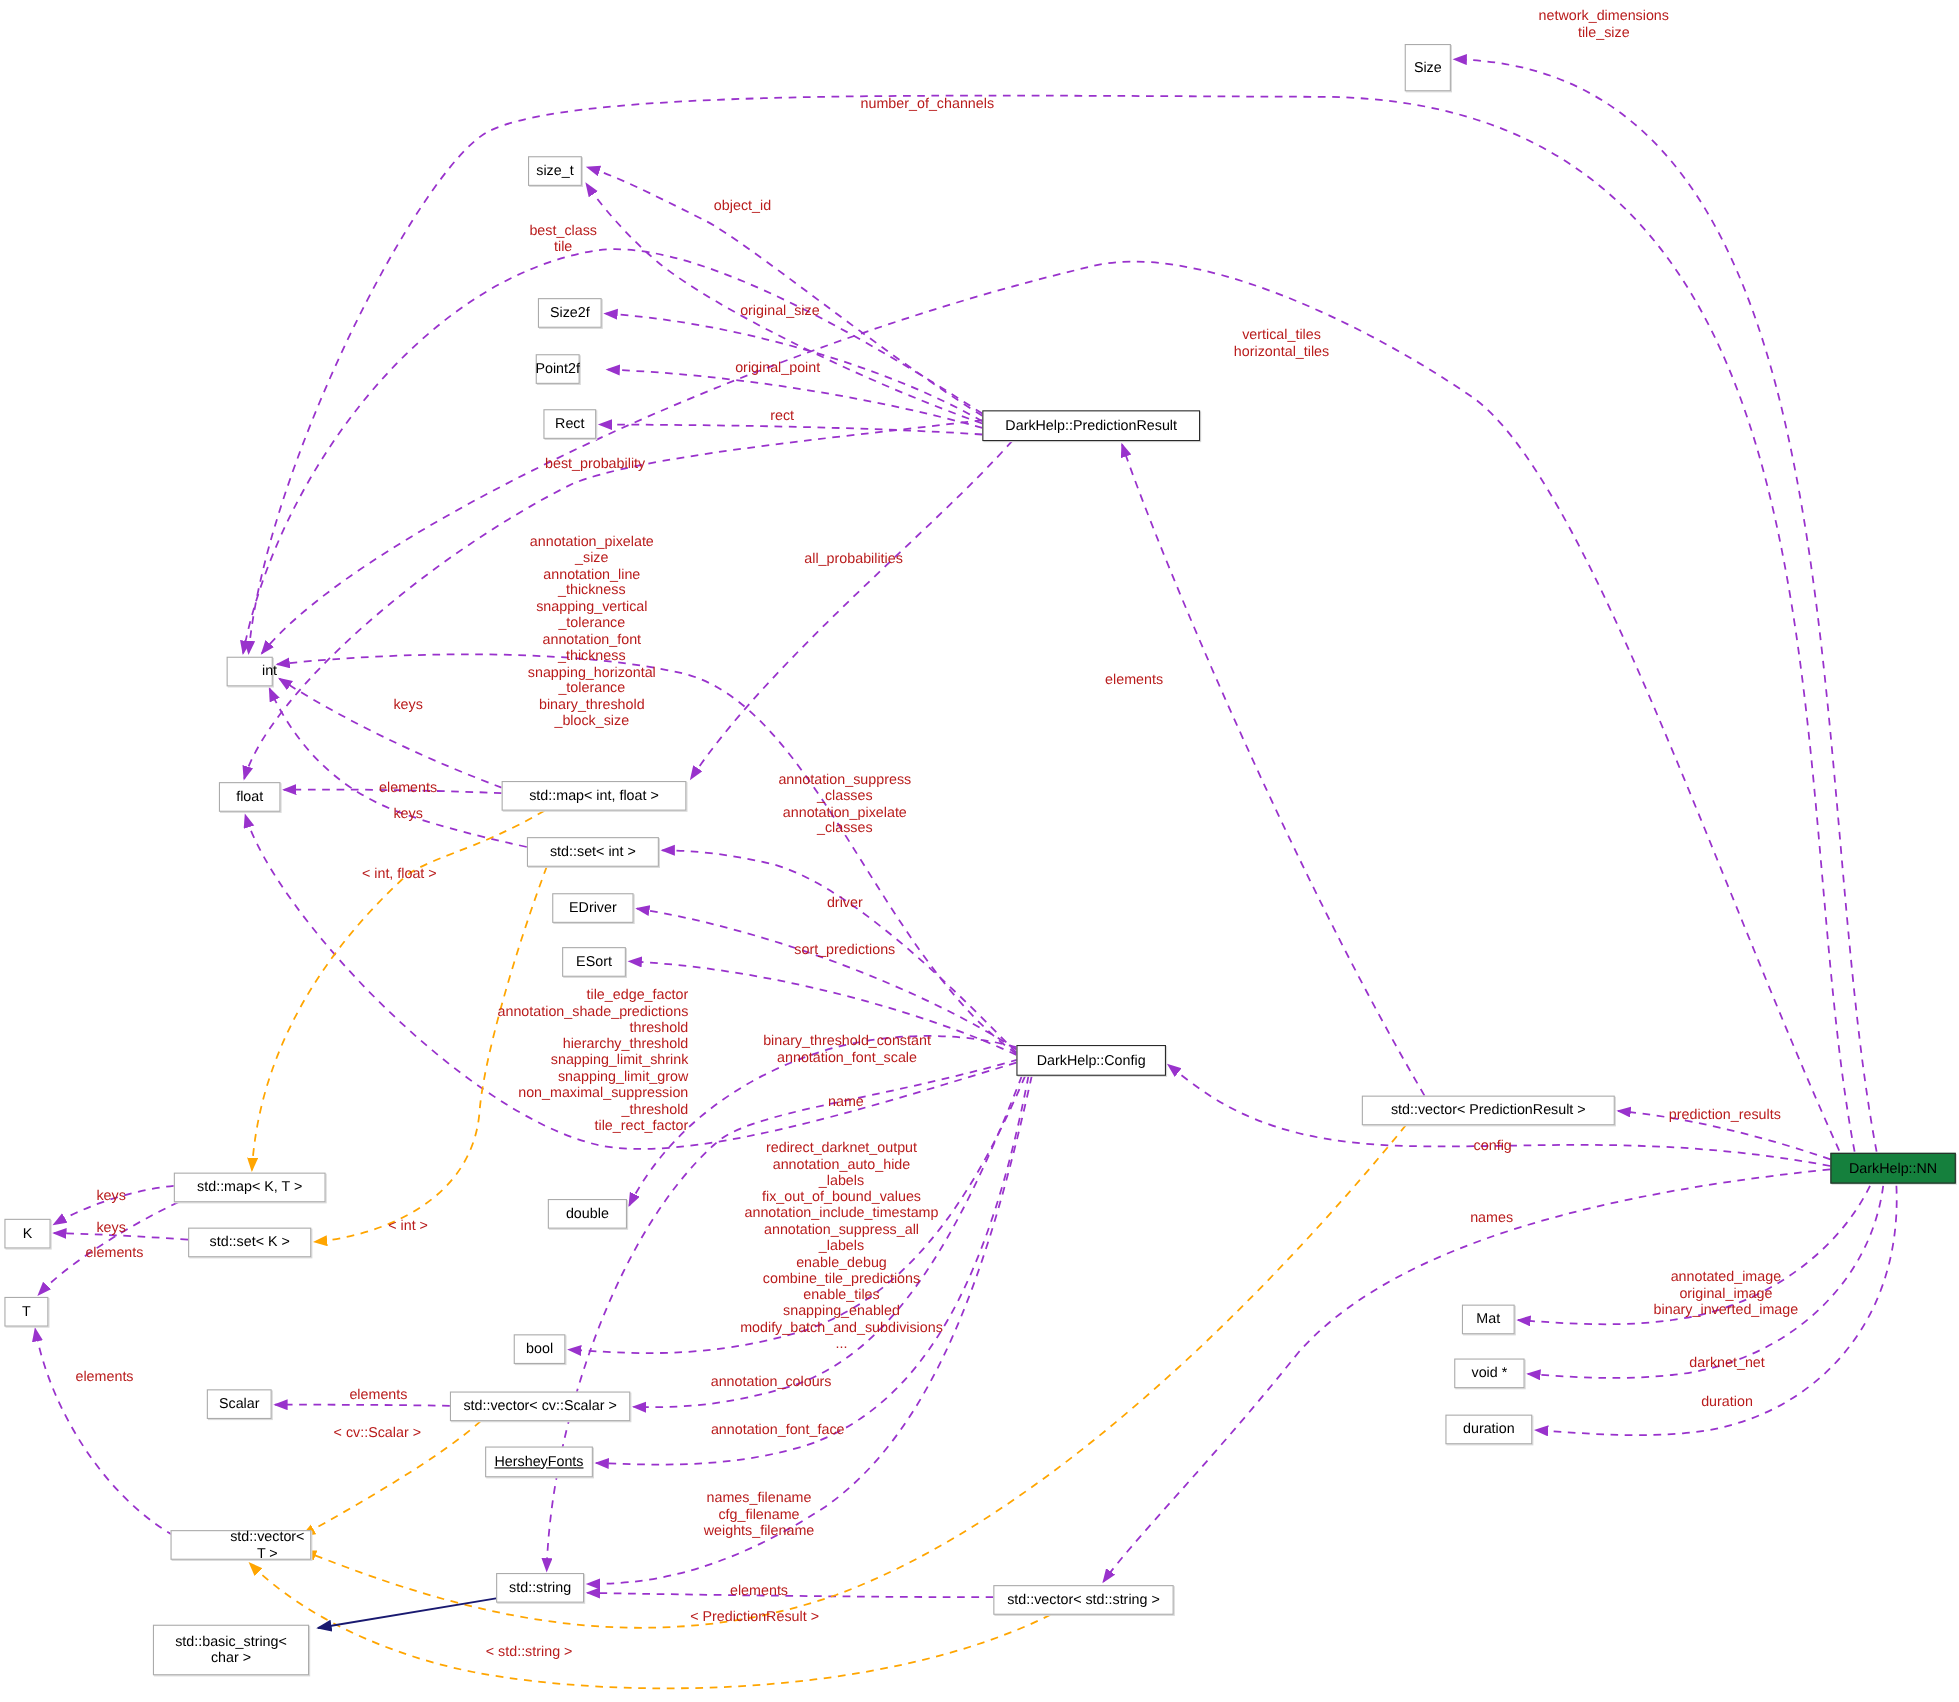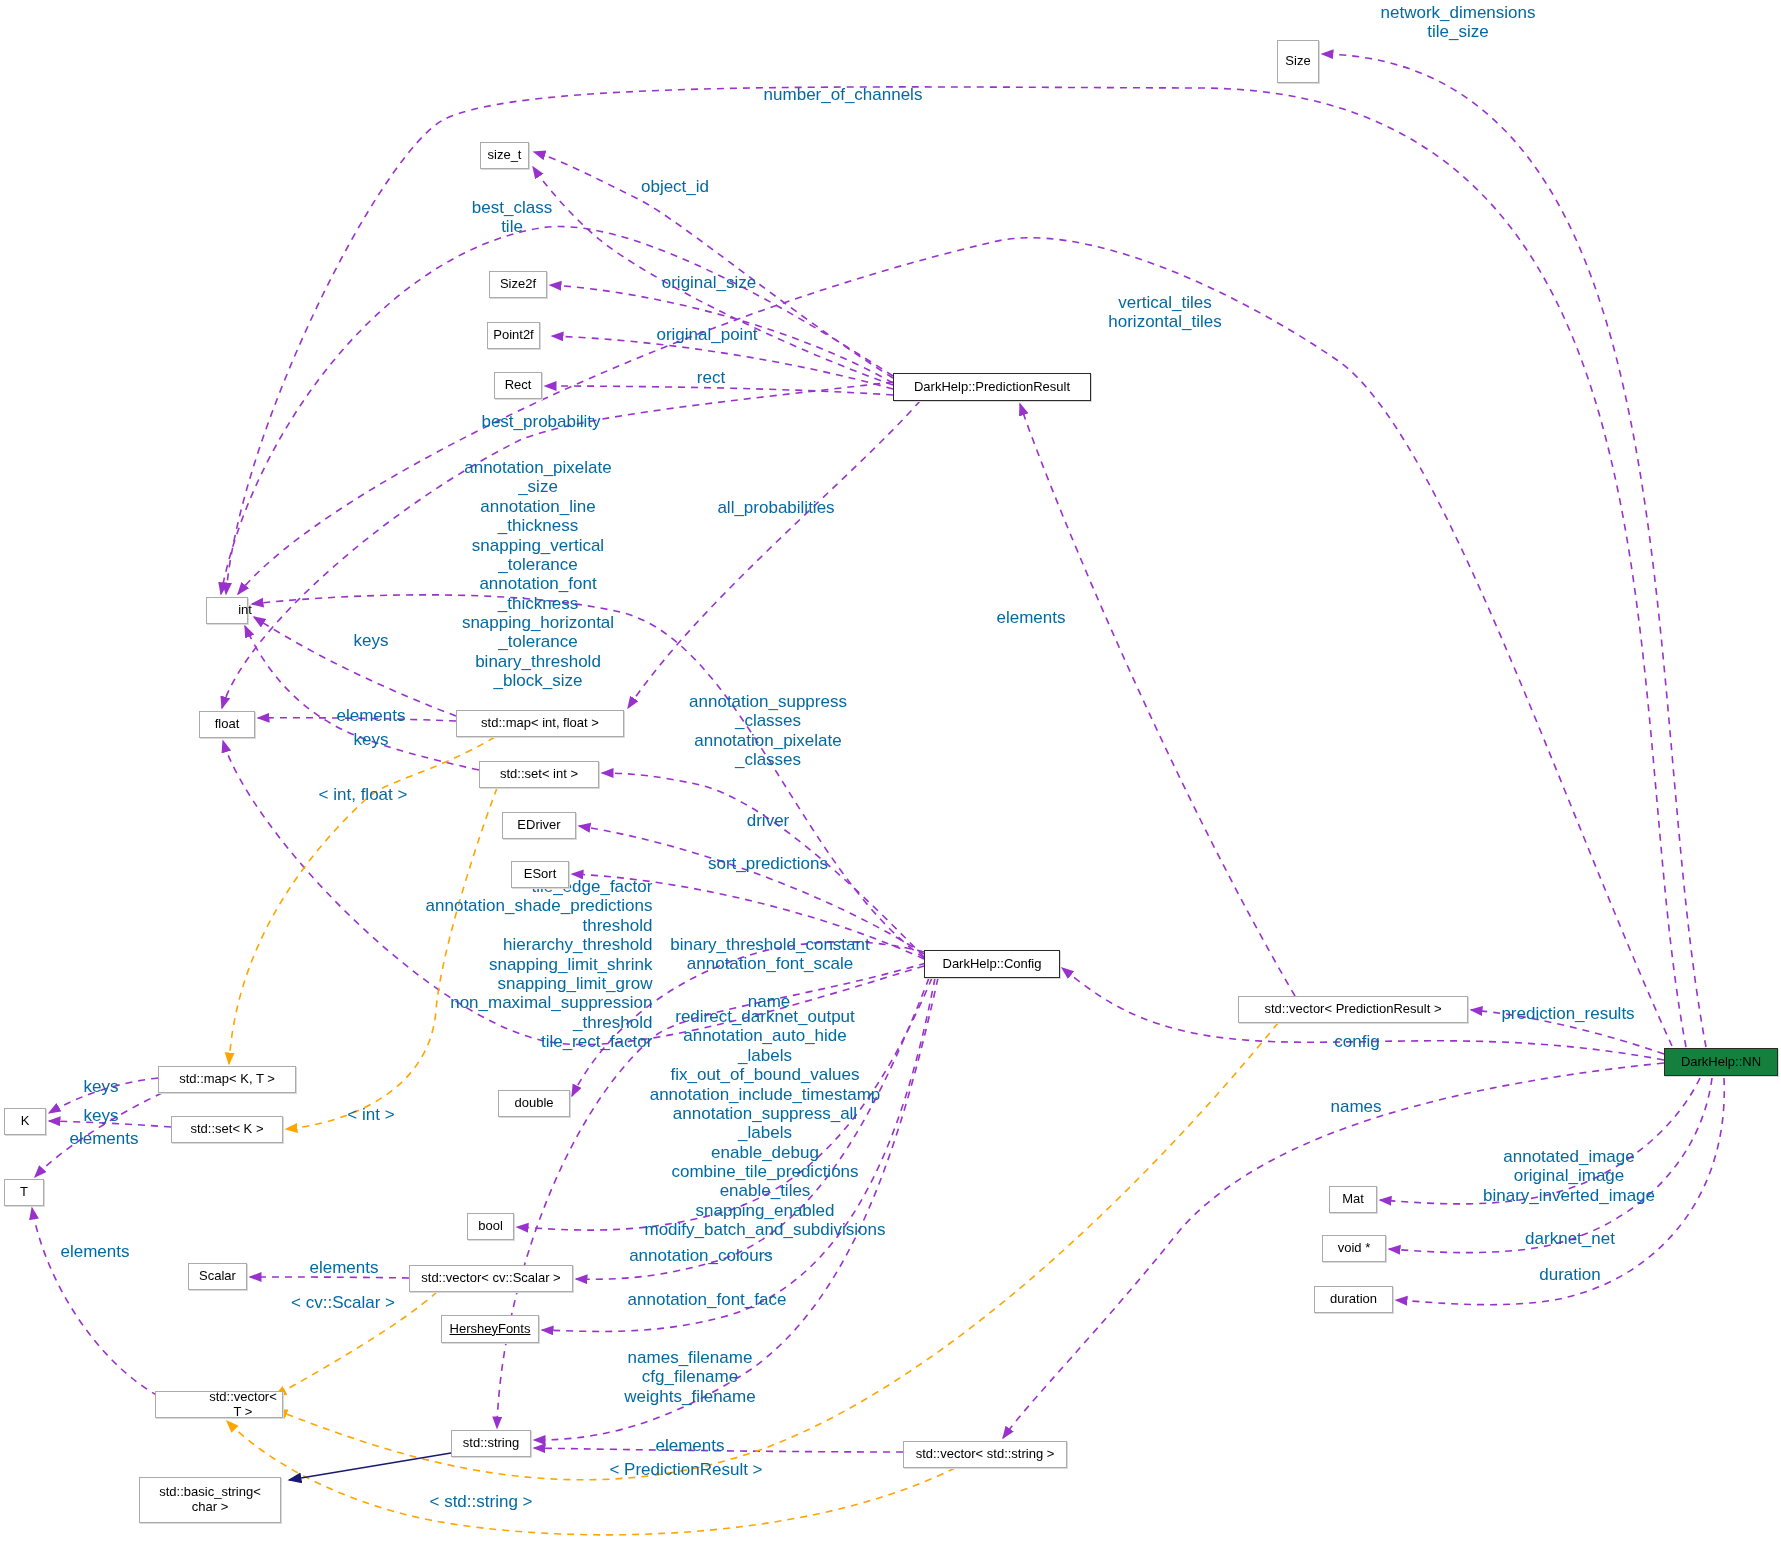--- a/index.html
+++ b/index.html
@@ -5,21 +5,21 @@
   html,body{margin:0;padding:0;background:#ffffff;}
   #canvas{position:relative;width:1781px;height:1547px;background:#ffffff;overflow:hidden;
           font-family:"Liberation Sans","DejaVu Sans",sans-serif;}
   #wires{position:absolute;left:0;top:0;width:1781px;height:1547px;}
   .node{position:absolute;display:flex;align-items:center;justify-content:center;
         background:#ffffff;border:1px solid #ababab;color:#000;font-size:13px;
         text-align:center;white-space:pre-line;line-height:1.15;box-sizing:border-box;
         box-shadow:1px 1px 0 #d9d9d9;}
   .node.strong{border:1.5px solid #2a2a2a;}
   .node.highlight{background:#15803d;border:1.5px solid #2a2a2a;}
-  .edge-label{position:absolute;transform:translate(-50%,-50%);color:#0369a1;font-size:17px;
+  .edge-label{position:absolute;transform:translate(-50%,-50%);color:#b91c1c;font-size:13px;
         text-align:center;white-space:pre;line-height:1.14;pointer-events:none;}
 </style>
 </head>
 <body>
 
 <div id="canvas">
   <svg id="wires" xmlns="http://www.w3.org/2000/svg" width="1781" height="1547" viewBox="0 0 1781 1547">
     <defs>
       <marker id="arr-usage" markerWidth="14" markerHeight="12" refX="11.5" refY="5" orient="auto" markerUnits="userSpaceOnUse">
         <path d="M0,0 L13,5 L0,10 z" fill="#9932CC"></path>
@@ -161,21 +161,21 @@
       <div class="edge-label" style="left: 363px; top: 795px;">&lt; int, float &gt;</div>
       <div class="edge-label" style="left: 371px; top: 1115px;">&lt; int &gt;</div>
       <div class="edge-label" style="left: 343px; top: 1303px;">&lt; cv::Scalar &gt;</div>
       <div class="edge-label" style="left: 686px; top: 1470px;">&lt; PredictionResult &gt;</div>
       <div class="edge-label" style="left: 481px; top: 1502px;">&lt; std::string &gt;</div>
     </div>
   <div id="nodes">
       <div class="node" style="left: 1277px; top: 40px; width: 42px; height: 43px;">Size</div>
       <div class="node" style="left: 480px; top: 142px; width: 49px; height: 27px;">size_t</div>
       <div class="node" style="left: 489px; top: 271px; width: 58px; height: 27px;">Size2f</div>
-      <div class="node" style="left: 487px; top: 322px; width: 53px; height: 27px;">Point2f</div>
+      <div class="node" style="left: 487px; top: 322px; width: 40px; height: 27px;">Point2f</div>
       <div class="node" style="left: 494px; top: 372px; width: 48px; height: 27px;">Rect</div>
       <div class="node strong" style="left: 893px; top: 373px; width: 198px; height: 28px;">DarkHelp::PredictionResult</div>
       <div class="node" style="left: 206px; top: 597px; width: 42px; height: 27px; padding-left: 36px;">int</div>
       <div class="node" style="left: 199px; top: 711px; width: 56px; height: 27px;">float</div>
       <div class="node" style="left: 456px; top: 710px; width: 168px; height: 27px;">std::map&lt; int, float &gt;</div>
       <div class="node" style="left: 479px; top: 761px; width: 120px; height: 27px;">std::set&lt; int &gt;</div>
       <div class="node" style="left: 502px; top: 812px; width: 74px; height: 27px;">EDriver</div>
       <div class="node" style="left: 511px; top: 861px; width: 58px; height: 27px;">ESort</div>
       <div class="node strong" style="left: 924px; top: 950px; width: 136px; height: 28px;">DarkHelp::Config</div>
       <div class="node" style="left: 1238px; top: 996px; width: 230px; height: 27px;">std::vector&lt; PredictionResult &gt;</div>

